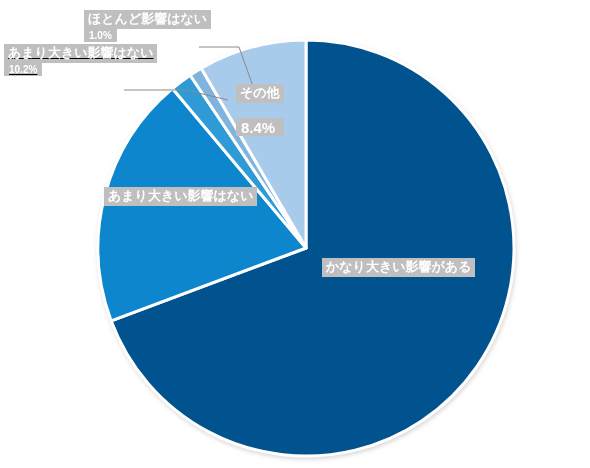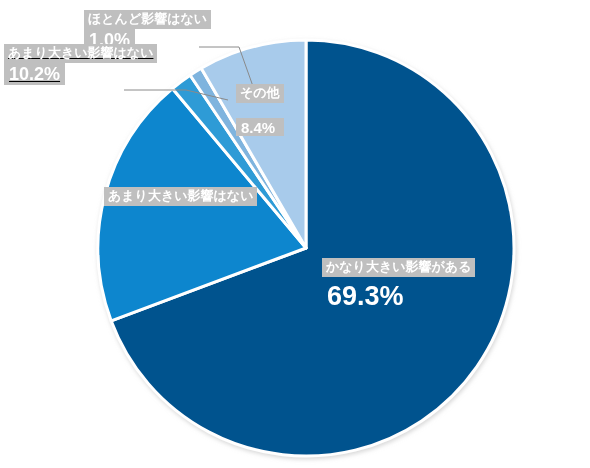--- a/index.html
+++ b/index.html
@@ -43,21 +43,21 @@
     color: #ffffff;
     font-weight: bold;
     padding: 2px 5px 1px 5px;
   }
   .pct.big {
     font-size: 27px;
     background: transparent;
     margin-top: 3px;
   }
   .pct.small {
-    font-size: 18px;
+    font-size: 10px;
     background: #bfbfbf;
     margin-top: 0px;
   }
   .pct.mid {
     font-size: 15px;
     background: #bfbfbf;
     margin-top: 15px;
   }
 
   
@@ -99,21 +99,20 @@
     </g>
 
     <g fill="none" stroke="#8a8a8a" stroke-width="1">
       <polyline points="199,47 239,47 255,92"></polyline>
       <polyline points="124,90 186,90 228,100"></polyline>
     </g>
   </svg>
 
   <div class="label-group" style="left:322px; top:258px;">
     <span class="cat-name">かなり大きい影響がある</span>
-    <span class="pct big">69.3%</span>
   </div>
 
   <div class="label-group" style="left:104px; top:187px;">
     <span class="cat-name">あまり大きい影響はない</span>
   </div>
 
   <div class="label-group" style="left:236px; top:84px;">
     <span class="cat-name">その他</span>
     <span class="pct mid">8.4%</span>
   </div>

